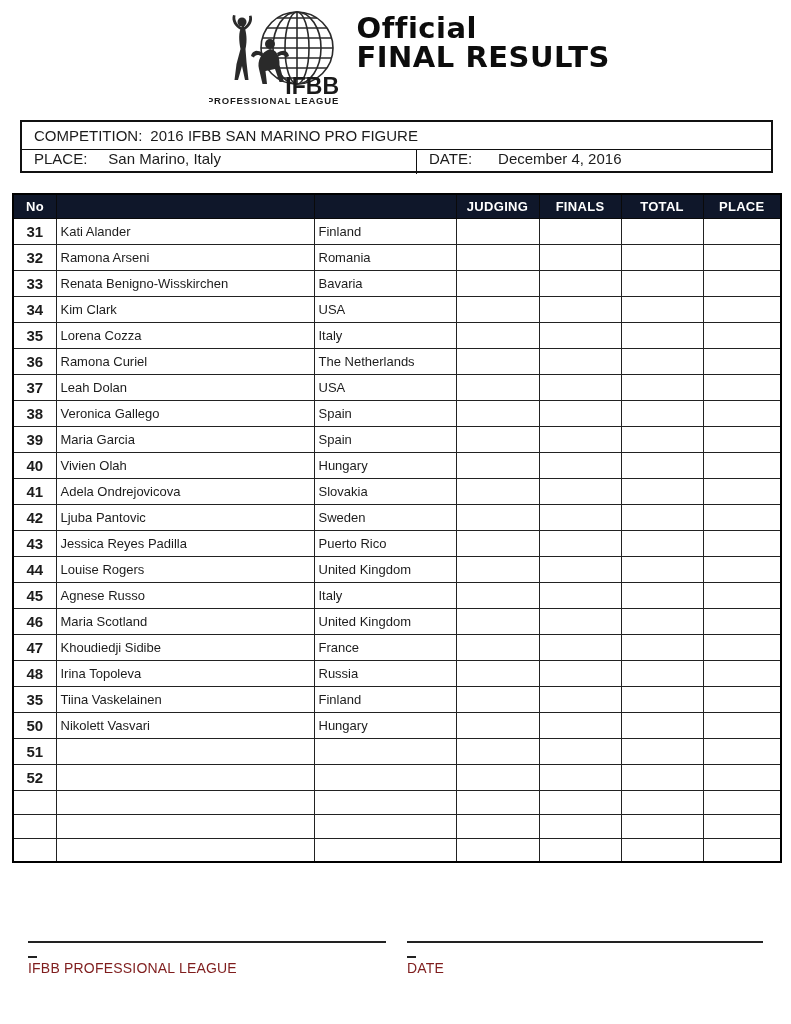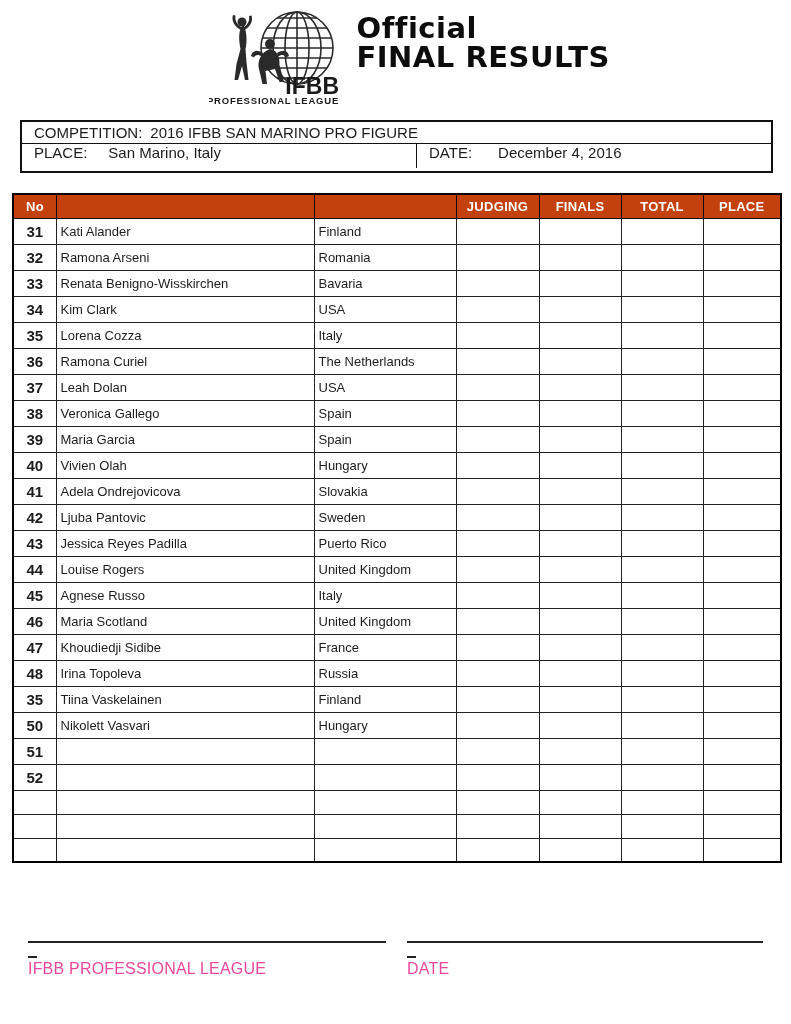--- a/index.html
+++ b/index.html
@@ -52,21 +52,21 @@
     width: 753px;
     height: 53px;
     border: 2px solid #111;
   }
   .info-row {
     height: 25px;
     display: flex;
     align-items: center;
     font-size: 15px;
   }
-  .info-row.top { border-bottom: 1px solid #111; height: 22px; }
+  .info-row.top { border-bottom: 1px solid #111; height: 28px; }
   .info-row.bottom { height: 24px; }
   .info-cell { display: flex; height: 100%; }
   .info-cell.place { width: 395px; border-right: 1px solid #111; padding-left: 12px; }
   .info-cell.date { flex: 1; padding-left: 12px; }
   .info-row.top { padding-left: 12px; }
   .lbl { white-space: pre; }
   .val { white-space: pre; }
   .info-row.top .val { margin-left: 8px; }
   .info-cell.place .val { margin-left: 21px; }
   .info-cell.date .val { margin-left: 26px; }
@@ -81,21 +81,21 @@
     table-layout: fixed;
   }
   table.results { border: 2px solid #000; }
   table.results td, table.results th {
     border: 1px solid #222;
     overflow: hidden;
     white-space: nowrap;
   }
   thead tr { height: 24px; }
   thead th {
-    background: #c2410c;
+    background: #0f172a;
     color: #ffffff;
     font-size: 13px;
     font-weight: bold;
     letter-spacing: 0.3px;
     border: 1px solid #0a0a0a !important;
   }
   th.h-no { text-align: left; padding-left: 12px; }
   th.h-score { text-align: center; }
   tbody tr { height: 26px; }
   tbody tr.short-row { height: 24px; }
@@ -125,23 +125,23 @@
   .sig-left { left: 28px; width: 358px; }
   .sig-right { left: 407px; width: 356px; }
   .sig-line { border-top: 2px solid #222; width: 100%; }
   .sig-tick {
     width: 9px;
     border-top: 2px solid #222;
     margin-top: 13px;
   }
   .sig-label {
     margin-top: 2px;
-    font-size: 16px;
+    font-size: 14px;
     letter-spacing: 0.2px;
-    color: #ec4899;
+    color: #7f1d1d;
   }
 </style>
 </head>
 <body>
 
 <div class="page">
 
   <div class="header">
     <div class="logo-block">
       <svg width="134" height="100" viewBox="0 0 134 100">

